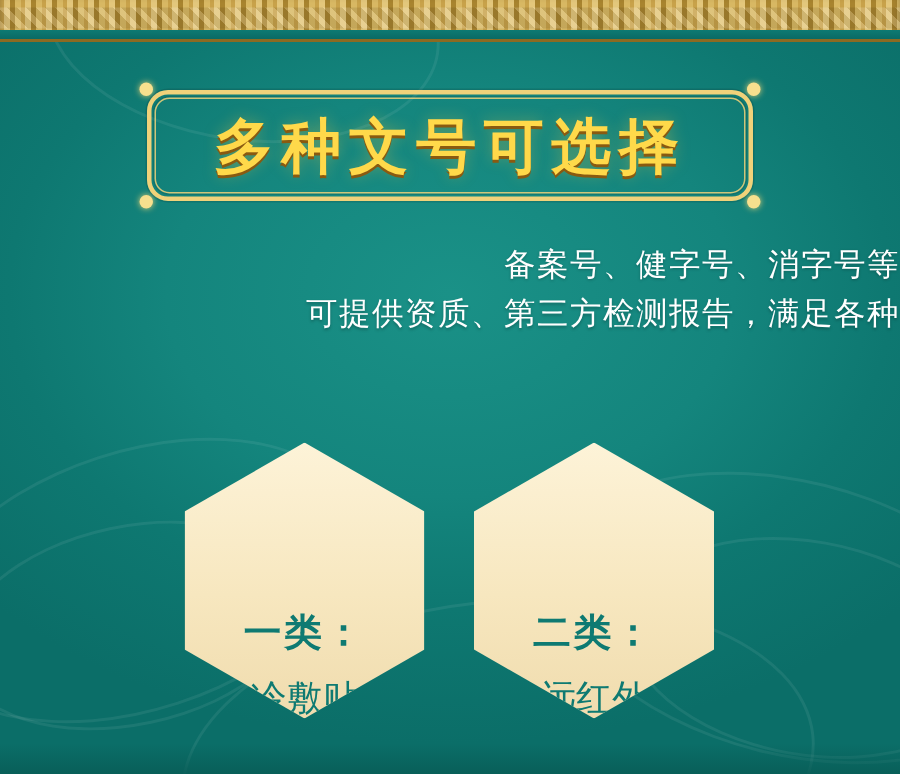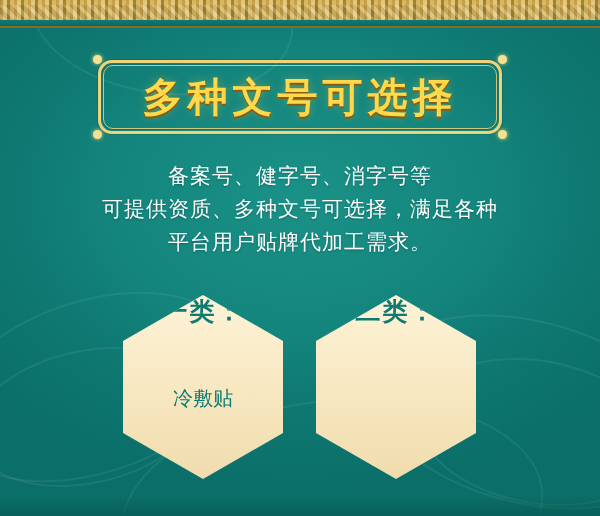--- a/index.html
+++ b/index.html
@@ -124,21 +124,21 @@
   .corner-dot.tr { right: -5px; top: -5px; }
   .corner-dot.bl { left: -5px; bottom: -5px; }
   .corner-dot.br { right: -5px; bottom: -5px; }
 
   
   .paragraph {
     position: absolute;
     left: 0;
     top: 160px;
     width: 600px;
-    text-align: center;
+    text-align: right;
     color: #ffffff;
     font-size: 21px;
     line-height: 33px;
     letter-spacing: 1px;
     font-family: "DejaVu Sans", sans-serif;
     text-shadow: 0 1px 2px rgba(0,0,0,0.25);
   }
   .paragraph .line { display: block; }
 
   
@@ -151,35 +151,34 @@
     box-shadow: 0 3px 9px rgba(0,0,0,0.25);
   }
   .hex.left { left: 123px; top: 295px; }
   .hex.right { left: 316px; top: 295px; }
   .hex-inner {
     position: absolute;
     inset: 0;
     display: flex;
     flex-direction: column;
     align-items: center;
-    justify-content: flex-start;
+    justify-content: flex-end;
     text-align: center;
-    gap: 43px;
   }
   .hex-title {
     color: #0e7a72;
     font-size: 25px;
     font-weight: bold;
     letter-spacing: 2px;
     margin-bottom: 14px;
     font-family: "DejaVu Sans", sans-serif;
   }
   .hex-line {
     color: #0e7a72;
-    font-size: 20px;
+    font-size: 24px;
     line-height: 27px;
     font-family: "DejaVu Sans", sans-serif;
   }
 </style>
 </head>
 <body>
 
 <div id="poster">
 
   <div class="swirl s1"></div>
@@ -197,31 +196,31 @@
     <div class="title-frame inner"></div>
     <div class="corner-dot tl"></div>
     <div class="corner-dot tr"></div>
     <div class="corner-dot bl"></div>
     <div class="corner-dot br"></div>
     <div class="title-text">多种文号可选择</div>
   </div>
 
   <div class="paragraph">
     <span class="line">备案号、健字号、消字号等</span>
-    <span class="line">可提供资质、多种文号可选择，满足各种</span>
-    <span class="line">平台用户贴牌代加工需求。</span>
+    <span class="line">可提供资质、第三方检测报告，满足各种</span>
   </div>
 
   <div class="hex left">
     <div class="hex-inner">
       <div class="hex-title">一类：</div>
       <div class="hex-line">冷敷贴</div>
     </div>
   </div>
 
   <div class="hex right">
     <div class="hex-inner">
       <div class="hex-title">二类：</div>
+      <div class="hex-line">远红外</div>
     </div>
   </div>
 
   <div class="bottom-strip"></div>
 </div>
 
 </body></html>

